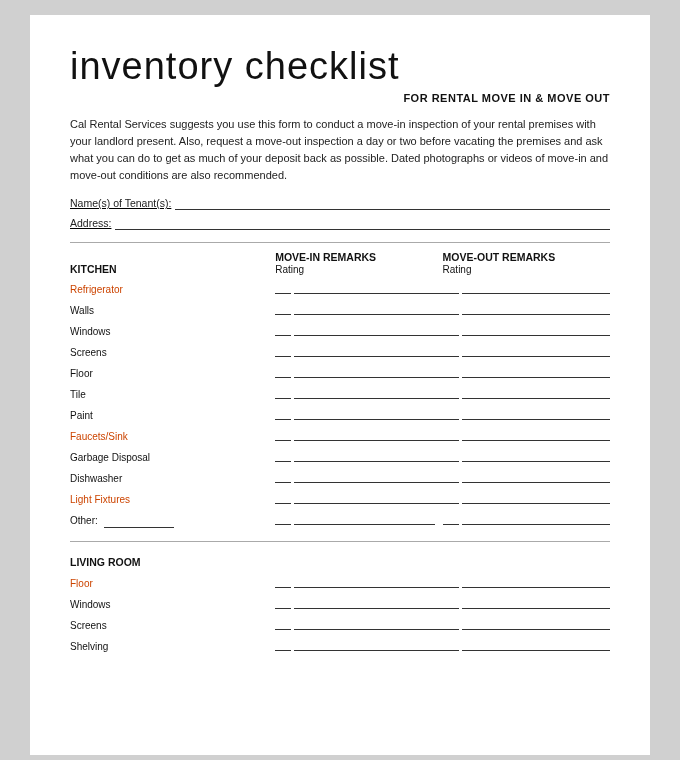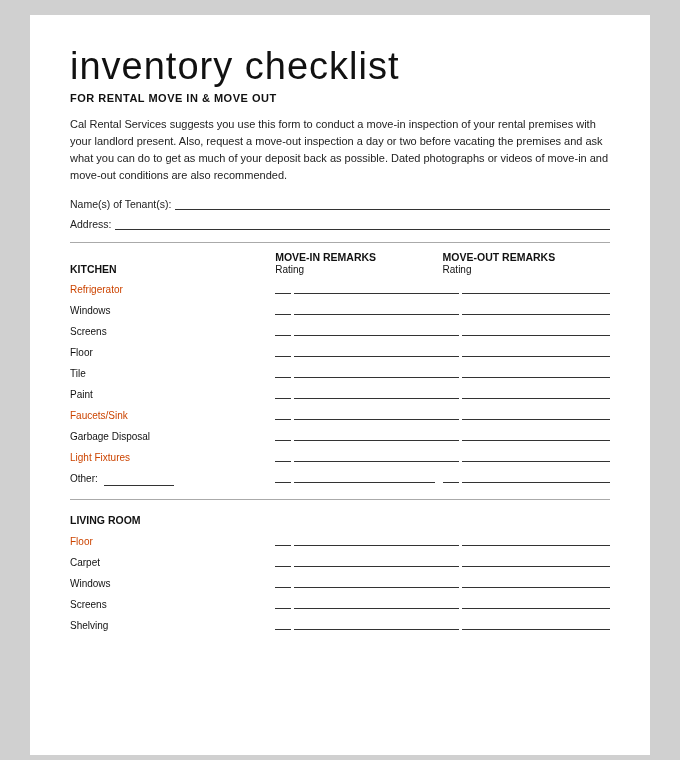--- a/index.html
+++ b/index.html
@@ -25,31 +25,33 @@
       letter-spacing: 1px;
       color: #111;
       margin-bottom: 4px;
     }
     .subtitle {
       font-size: 11px;
       font-weight: bold;
       color: #111;
       margin-bottom: 12px;
       letter-spacing: 0.5px;
+      text-align: right;
     }
     .description {
       font-size: 11px;
       color: #222;
       line-height: 1.55;
       margin-bottom: 12px;
     }
     .field-row {
       display: flex;
-      align-items: flex-end;
+      align-items: center;
       margin-bottom: 6px;
+      text-decoration: underline;
     }
     .field-label {
       font-size: 10.5px;
       color: #222;
       white-space: nowrap;
       margin-right: 4px;
     }
     .field-line {
       flex: 1;
       border-bottom: 1px solid #333;
@@ -182,20 +184,35 @@
             </div>
           </td>
           <td>
             <div class="rating-pair">
               <span class="r-short"></span>
               <span class="r-long"></span>
             </div>
           </td>
         </tr>
         <tr class="item-row">
+          <td><span class="item-name">Walls</span></td>
+          <td class="rating-td">
+            <div class="rating-pair">
+              <span class="r-short"></span>
+              <span class="r-long"></span>
+            </div>
+          </td>
+          <td>
+            <div class="rating-pair">
+              <span class="r-short"></span>
+              <span class="r-long"></span>
+            </div>
+          </td>
+        </tr>
+        <tr class="item-row">
           <td><span class="item-name">Windows</span></td>
           <td class="rating-td">
             <div class="rating-pair">
               <span class="r-short"></span>
               <span class="r-long"></span>
             </div>
           </td>
           <td>
             <div class="rating-pair">
               <span class="r-short"></span>
@@ -273,20 +290,35 @@
           </td>
           <td>
             <div class="rating-pair">
               <span class="r-short"></span>
               <span class="r-long"></span>
             </div>
           </td>
         </tr>
         <tr class="item-row">
           <td><span class="item-name">Garbage Disposal</span></td>
+          <td class="rating-td">
+            <div class="rating-pair">
+              <span class="r-short"></span>
+              <span class="r-long"></span>
+            </div>
+          </td>
+          <td>
+            <div class="rating-pair">
+              <span class="r-short"></span>
+              <span class="r-long"></span>
+            </div>
+          </td>
+        </tr>
+        <tr class="item-row">
+          <td><span class="item-name">Dishwasher</span></td>
           <td class="rating-td">
             <div class="rating-pair">
               <span class="r-short"></span>
               <span class="r-long"></span>
             </div>
           </td>
           <td>
             <div class="rating-pair">
               <span class="r-short"></span>
               <span class="r-long"></span>
@@ -347,35 +379,20 @@
             </div>
           </td>
           <td>
             <div class="rating-pair">
               <span class="r-short"></span>
               <span class="r-long"></span>
             </div>
           </td>
         </tr>
         <tr class="item-row">
-          <td><span class="item-name">Carpet</span></td>
-          <td class="rating-td">
-            <div class="rating-pair">
-              <span class="r-short"></span>
-              <span class="r-long"></span>
-            </div>
-          </td>
-          <td>
-            <div class="rating-pair">
-              <span class="r-short"></span>
-              <span class="r-long"></span>
-            </div>
-          </td>
-        </tr>
-        <tr class="item-row">
           <td><span class="item-name">Windows</span></td>
           <td class="rating-td">
             <div class="rating-pair">
               <span class="r-short"></span>
               <span class="r-long"></span>
             </div>
           </td>
           <td>
             <div class="rating-pair">
               <span class="r-short"></span>

